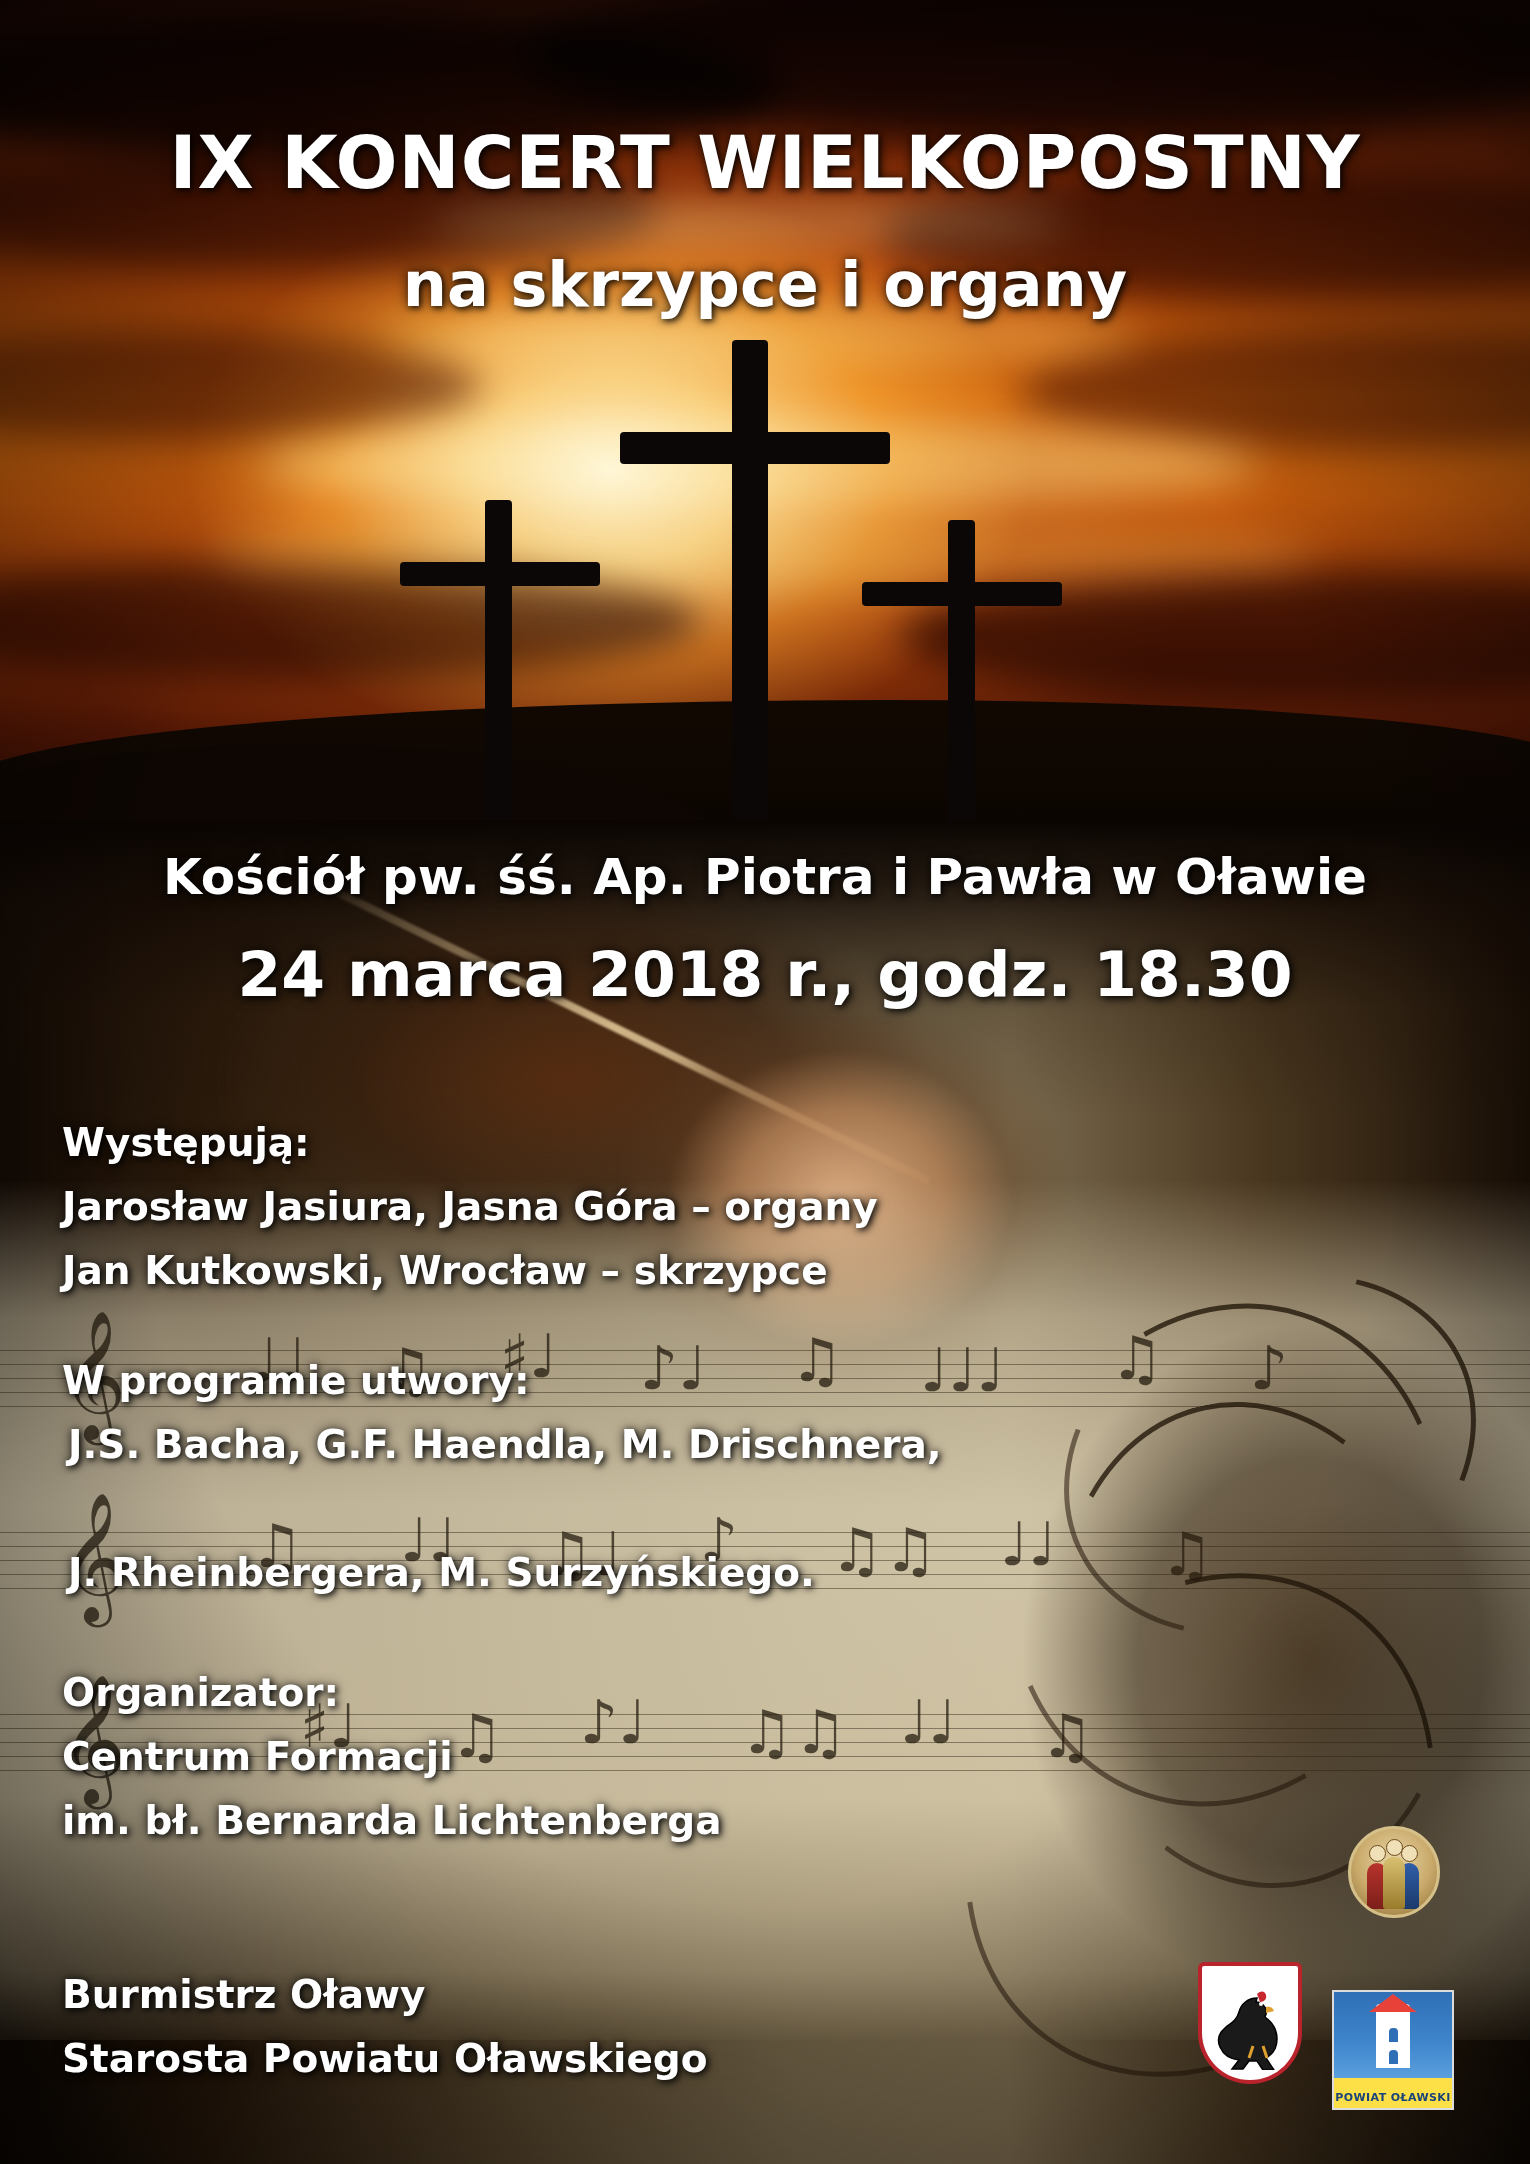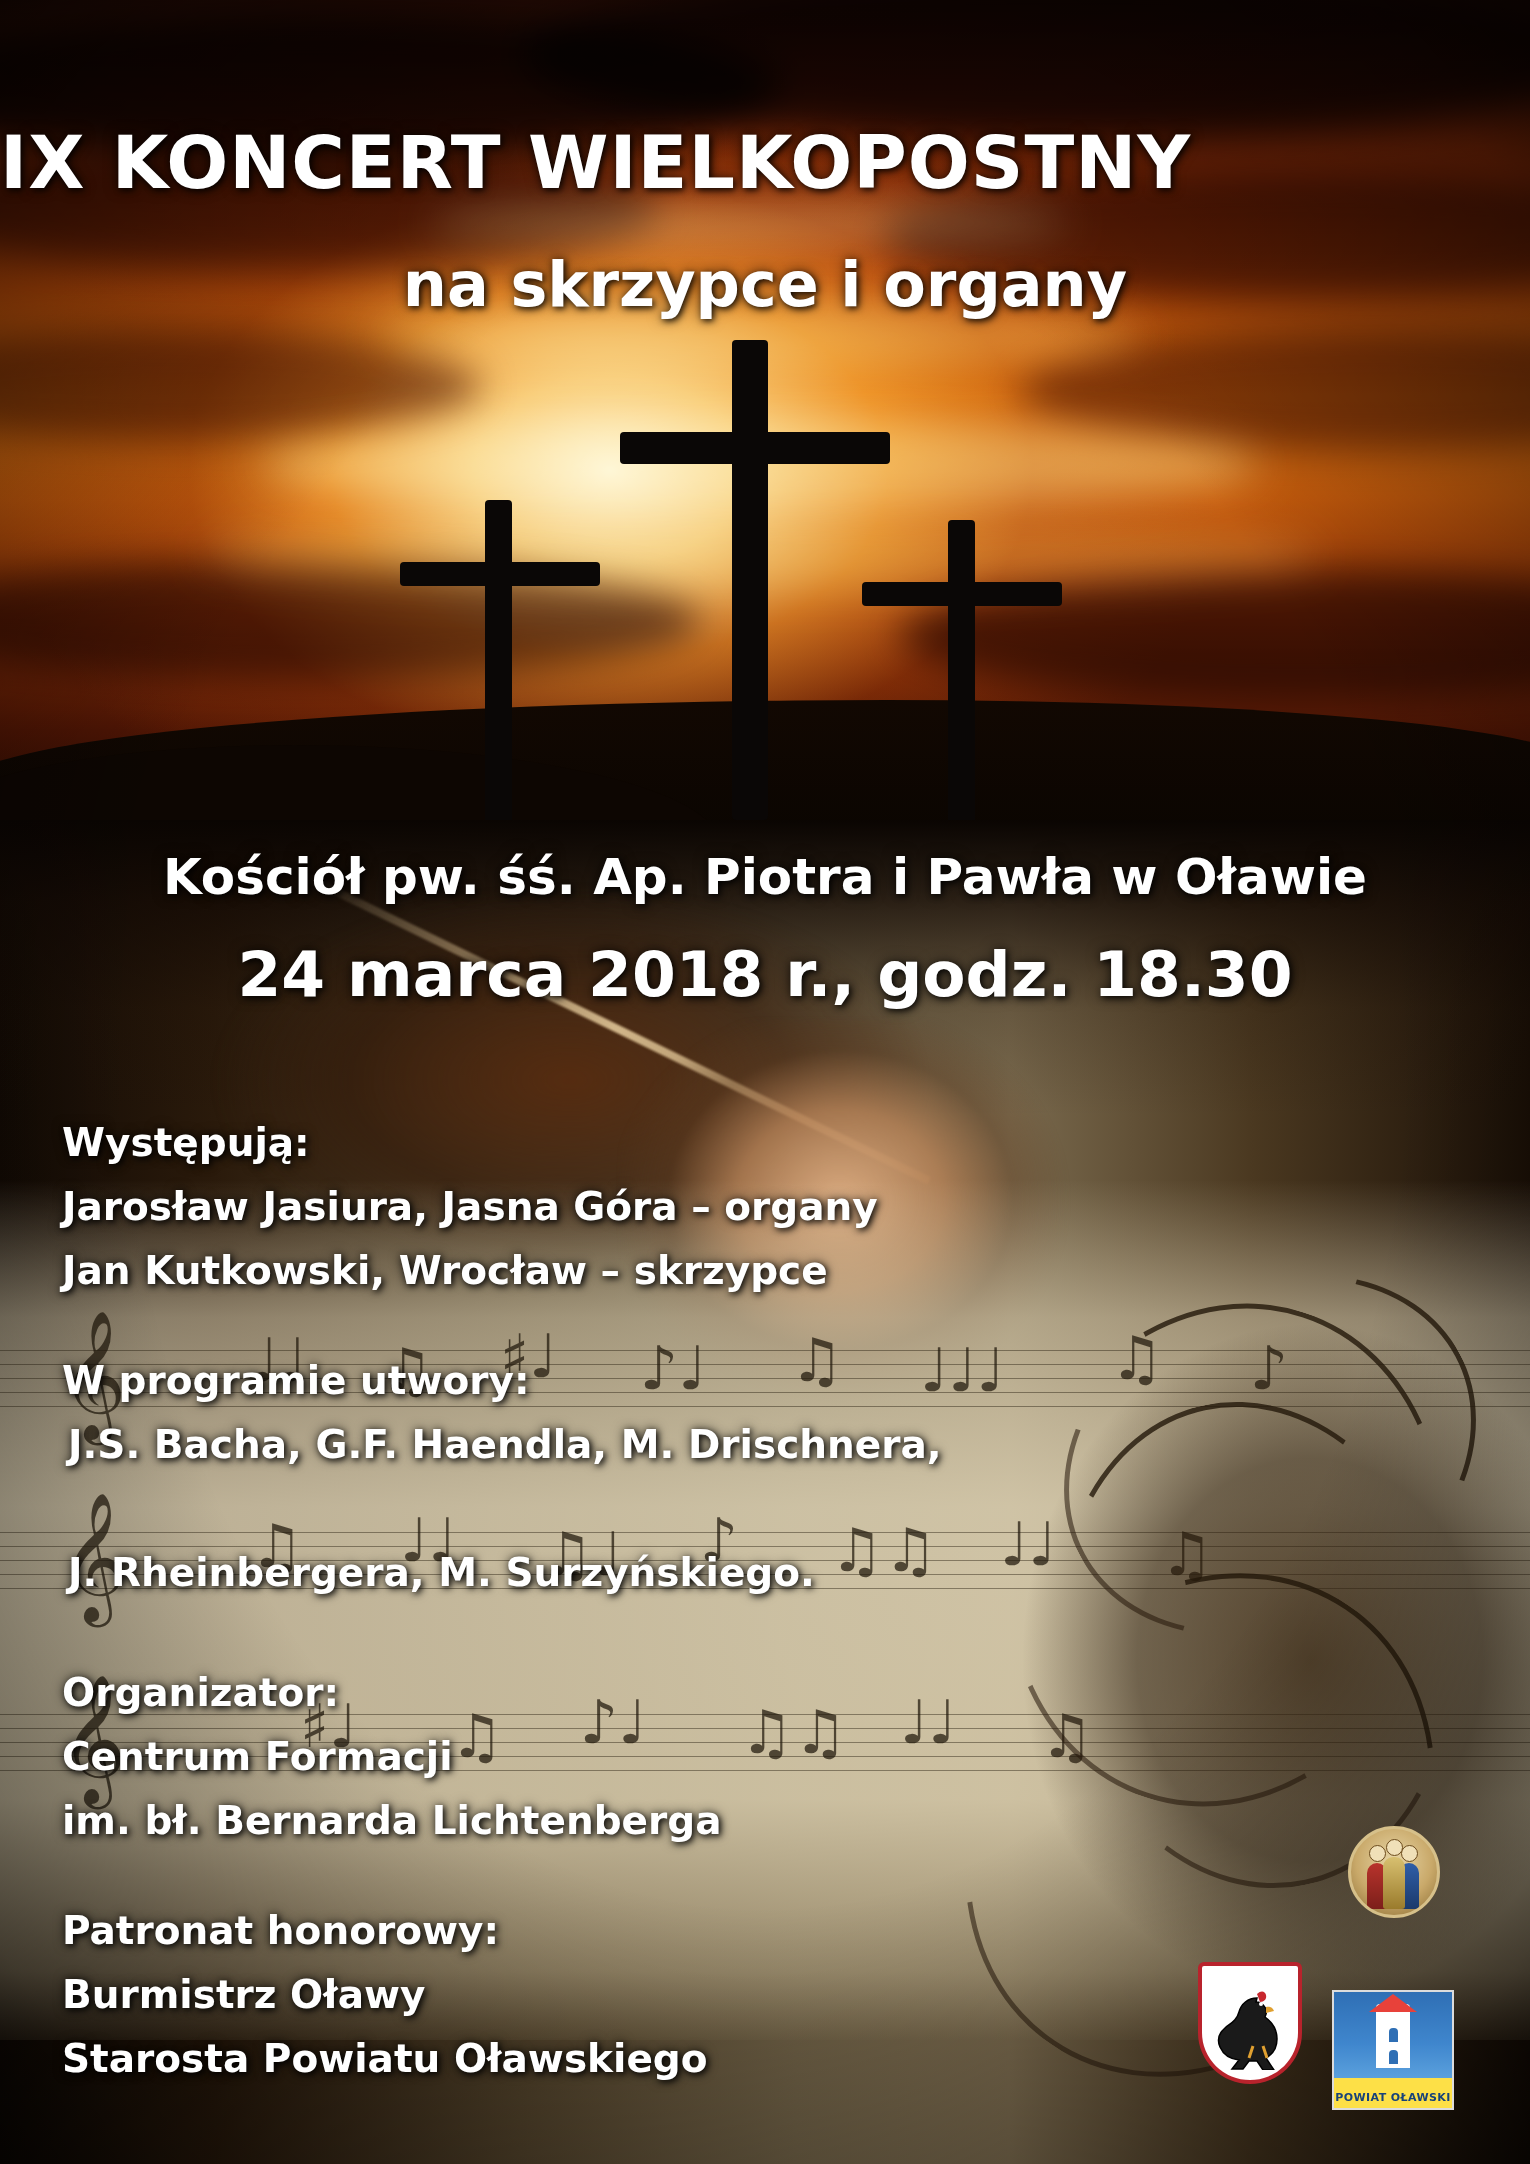--- a/index.html
+++ b/index.html
@@ -182,20 +182,21 @@
   .txt {
     position: absolute;
     color: #ffffff;
     font-weight: bold;
     text-shadow: 2px 2px 6px rgba(0,0,0,0.85), 0 0 14px rgba(0,0,0,0.6);
     white-space: nowrap;
   }
   .title1 {
     left: 0; right: 0;
     top: 120px;
+    text-align: center;
     font-size: 73px;
     letter-spacing: 1px;
   }
   .title2 {
     left: 0; right: 0;
     top: 248px;
     text-align: center;
     font-size: 62px;
   }
   .place {
@@ -449,21 +450,20 @@
   <div class="block l3">Jan Kutkowski, Wrocław – skrzypce</div>
 
   <div class="block l5">J.S. Bacha,  G.F. Haendla,  M. Drischnera,</div>
   <div class="block l4">W programie utwory:</div>
   <div class="block l7">J. Rheinbergera, M. Surzyńskiego.</div>
 
   <div class="block l8">Organizator:</div>
   <div class="block l10">im. bł. Bernarda Lichtenberga</div>
   <div class="block l9">Centrum Formacji</div>
 
-  <div class="block l11">Patronat honorowy:</div>
   <div class="block l12">Burmistrz Oławy</div>
   <div class="block l13">Starosta Powiatu Oławskiego</div>
 
   <div class="logo-saints">
     <div class="fig" style="left:16px; background:linear-gradient(to bottom,#b8332c,#7c1f1a);"></div>
     <div class="head" style="left:18px; top:16px;"></div>
     <div class="fig" style="left:48px; background:linear-gradient(to bottom,#2f5ea8,#1b3a6b);"></div>
     <div class="head" style="left:50px; top:16px;"></div>
     <div class="fig" style="left:32px; width:22px; height:52px; background:linear-gradient(to bottom,#d8c070,#9a7b2c);"></div>
     <div class="head" style="left:35px; top:10px;"></div>

